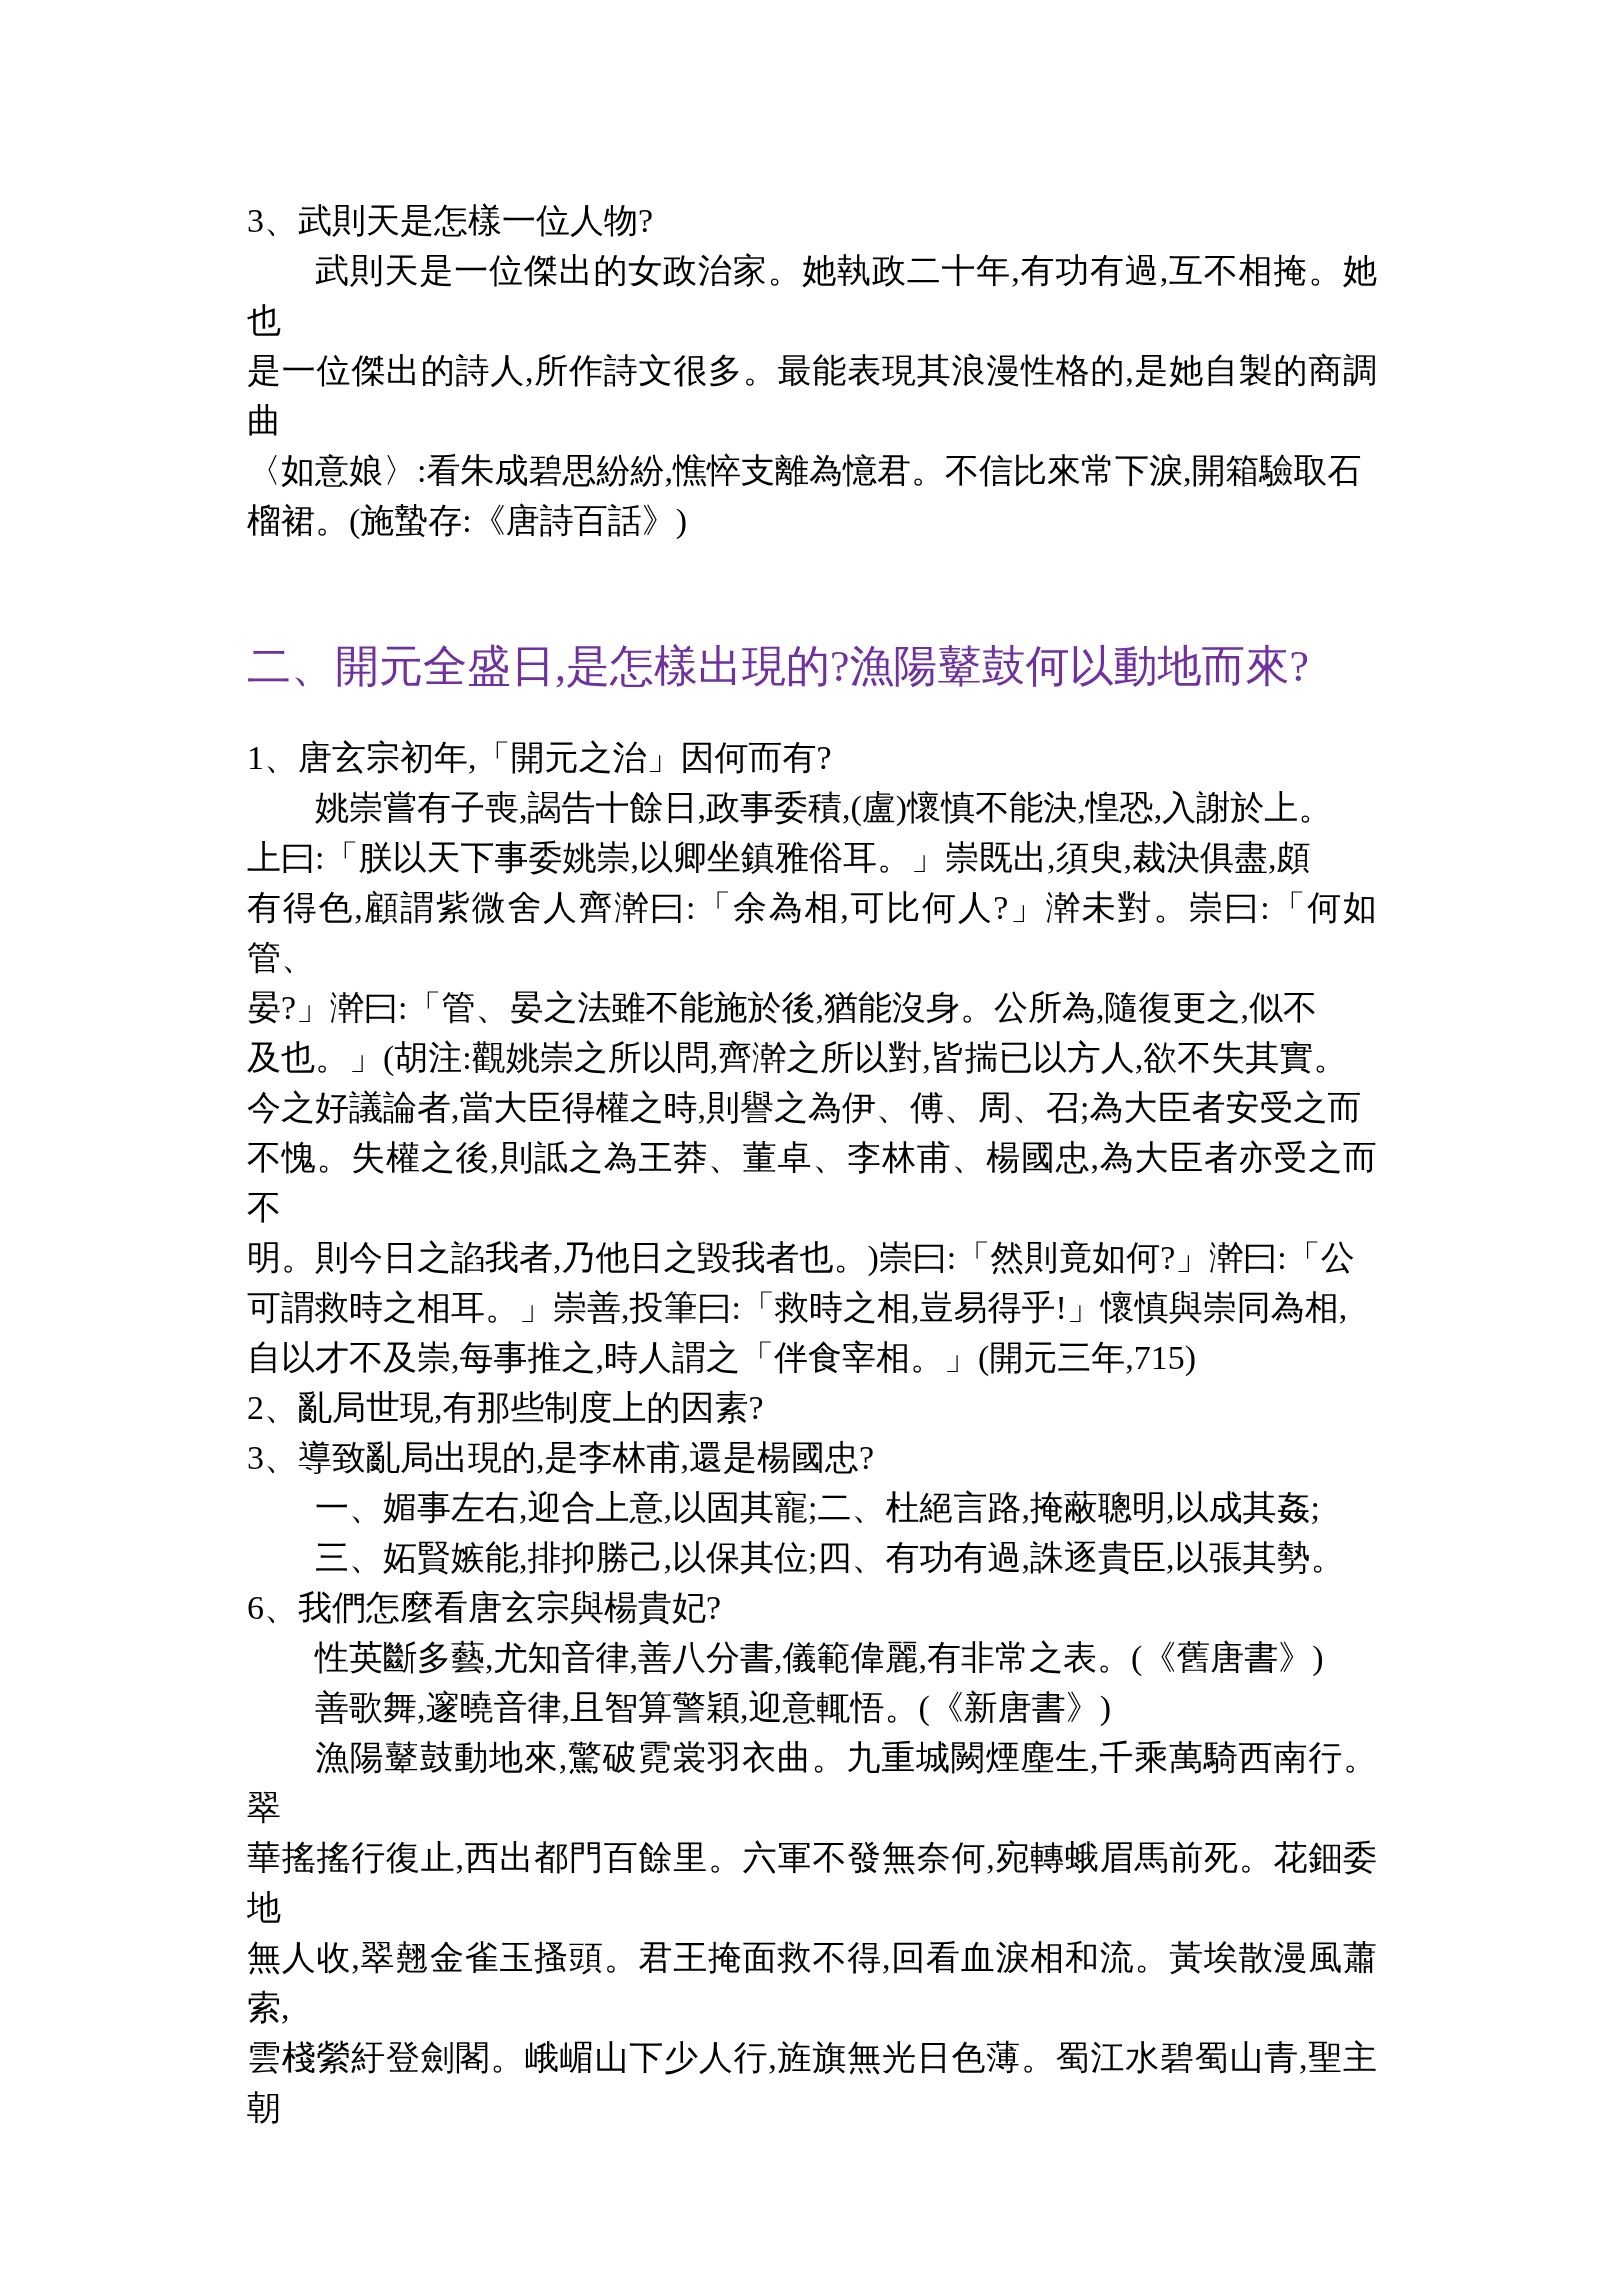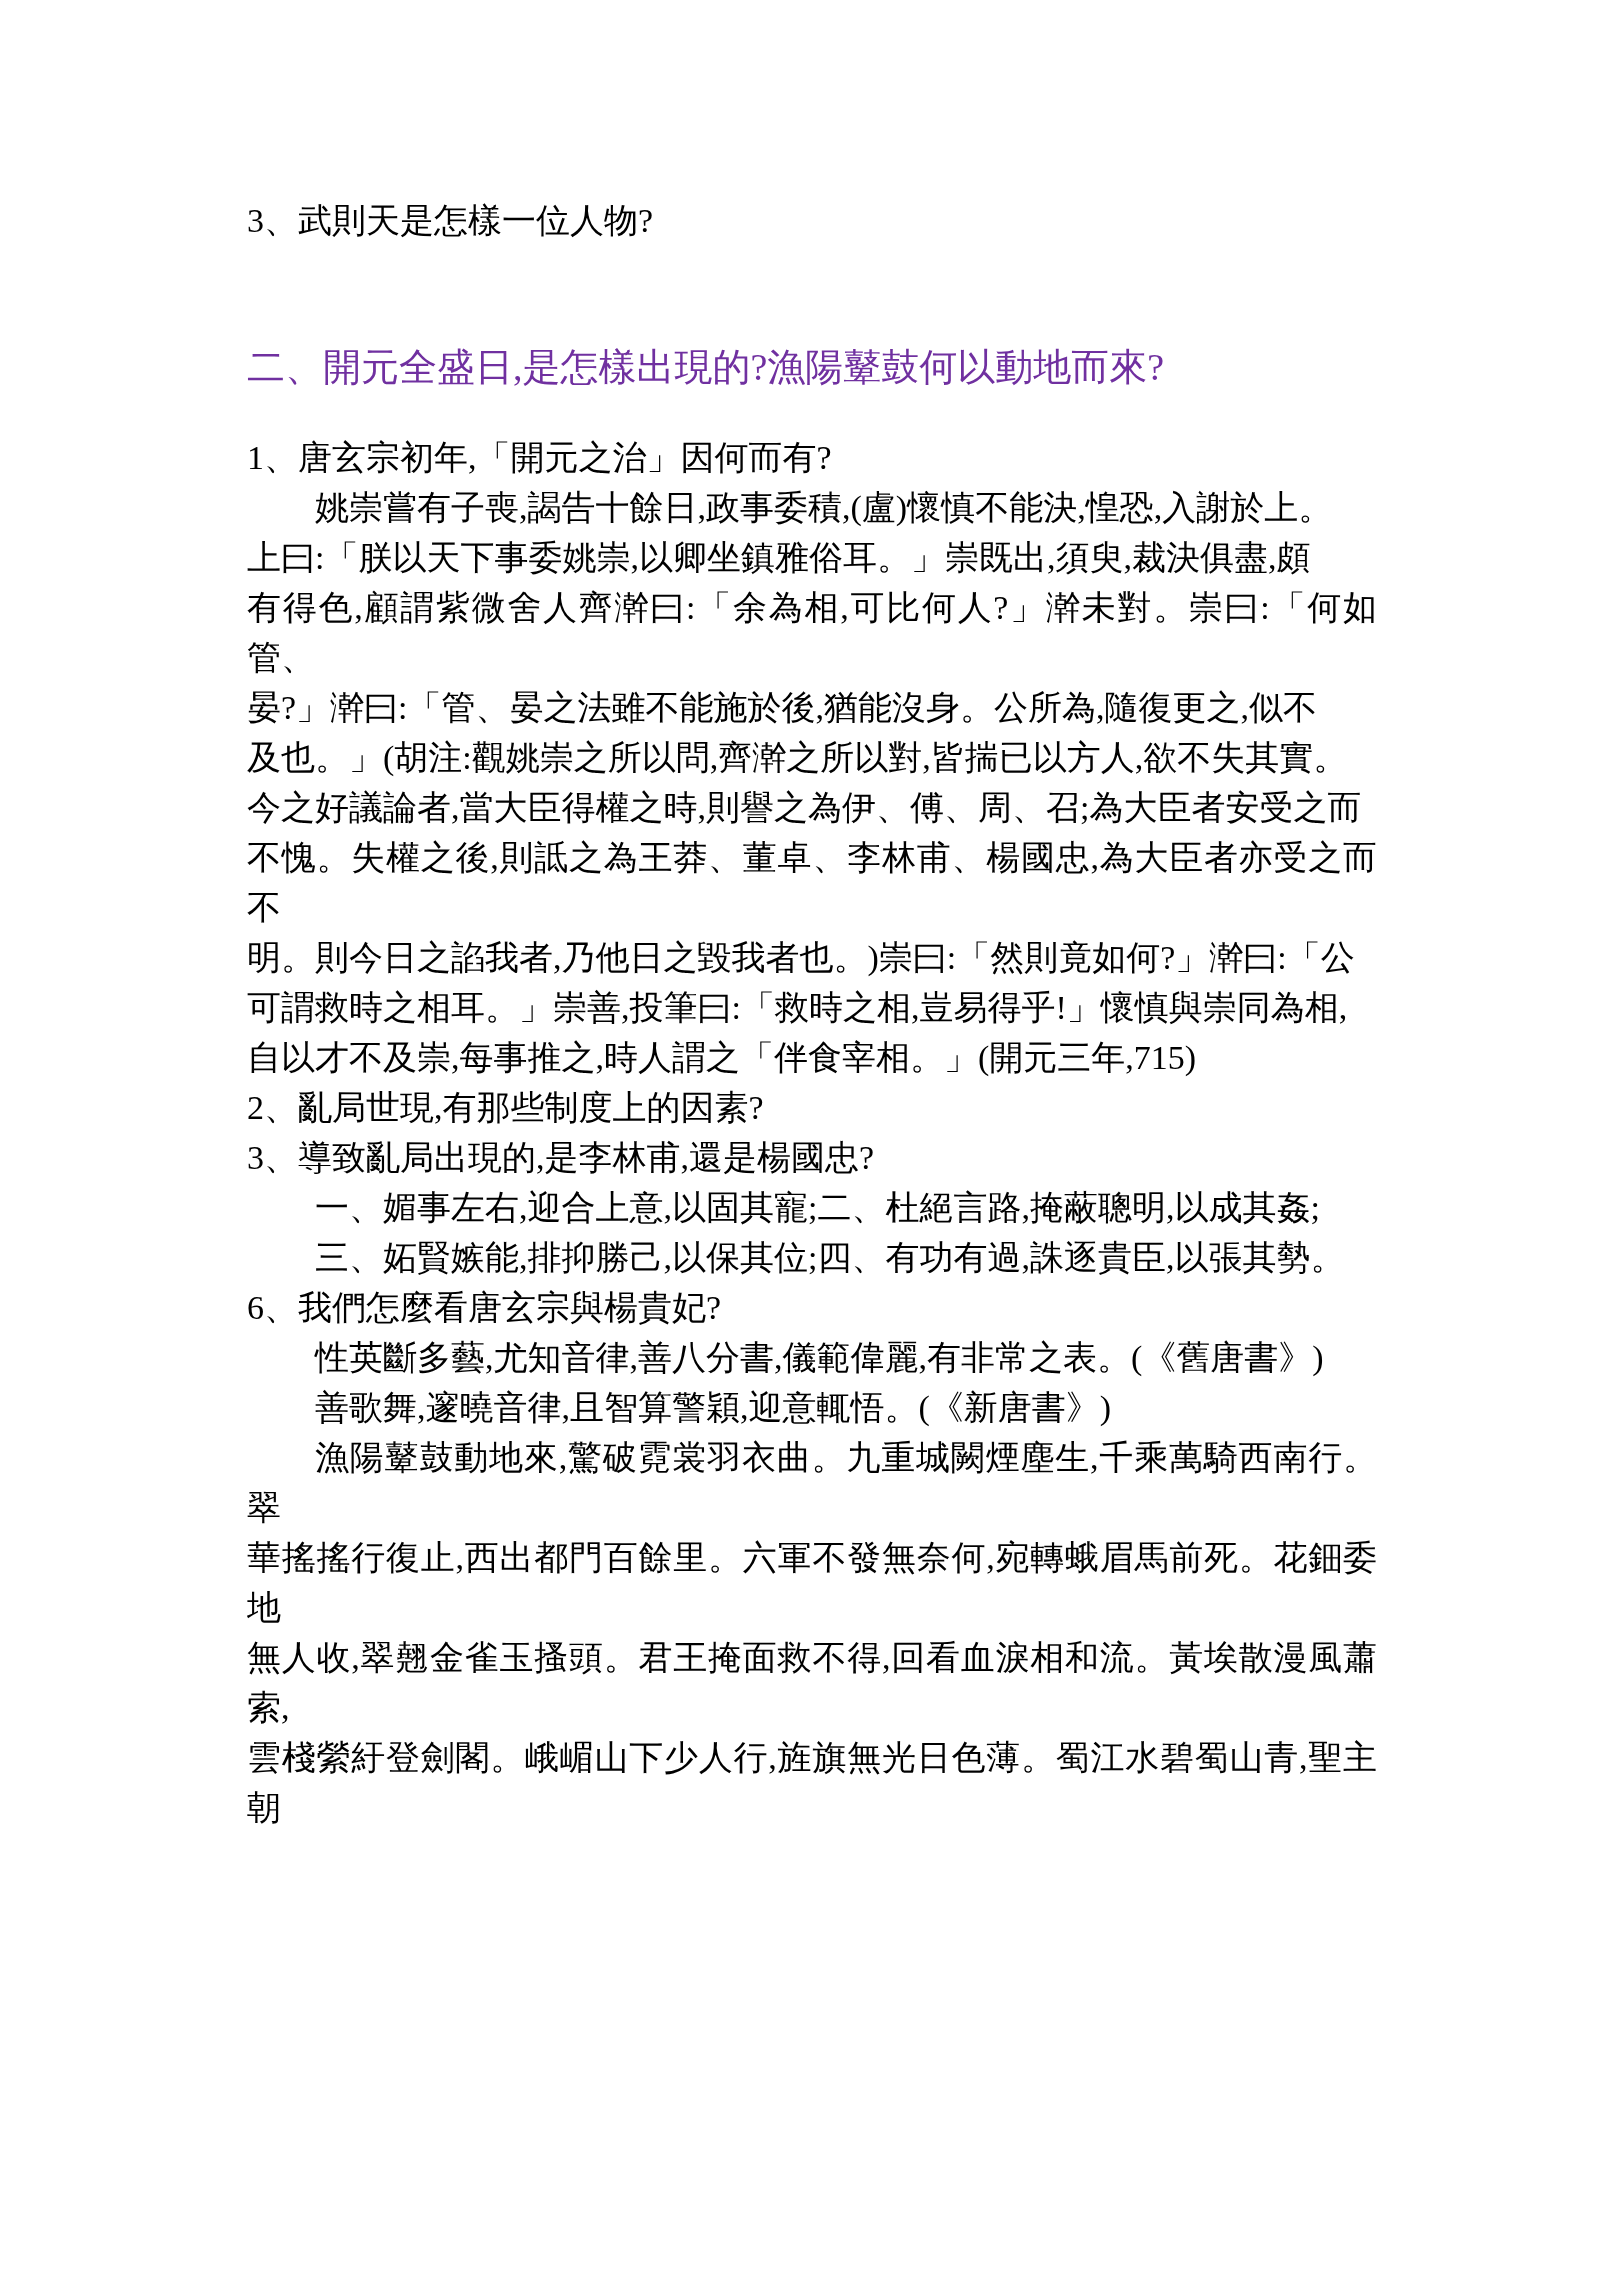--- a/index.html
+++ b/index.html
@@ -38,33 +38,37 @@
     text-align: justify;
     text-align-last: left;
   }
   .indent-line {
     margin: 0;
     padding-left: 2em;
     white-space: pre-line;
   }
   .section-heading {
     margin: 92px 0 37px 0;
-    font-size: 38px;
+    font-size: 44px;
     font-weight: 400;
     line-height: 58px;
     color: #7030a0;
     white-space: pre-line;
   }
 </style>
 </head>
 <body>
 
 <div class="page">
   <div class="content" id="content">
       <p class="question">3、武則天是怎樣一位人物?</p>
+      <p class="para">武則天是一位傑出的女政治家。她執政二十年,有功有過,互不相掩。她也
+是一位傑出的詩人,所作詩文很多。最能表現其浪漫性格的,是她自製的商調曲
+〈如意娘〉:看朱成碧思紛紛,憔悴支離為憶君。不信比來常下淚,開箱驗取石
+榴裙。(施蟄存:《唐詩百話》)</p>
       <h2 class="section-heading">二、開元全盛日,是怎樣出現的?漁陽鼙鼓何以動地而來?</h2>
       <p class="question">1、唐玄宗初年,「開元之治」因何而有?</p>
       <p class="para">姚崇嘗有子喪,謁告十餘日,政事委積,(盧)懷慎不能決,惶恐,入謝於上。
 上曰:「朕以天下事委姚崇,以卿坐鎮雅俗耳。」崇既出,須臾,裁決俱盡,頗
 有得色,顧謂紫微舍人齊澣曰:「余為相,可比何人?」澣未對。崇曰:「何如管、
 晏?」澣曰:「管、晏之法雖不能施於後,猶能沒身。公所為,隨復更之,似不
 及也。」(胡注:觀姚崇之所以問,齊澣之所以對,皆揣已以方人,欲不失其實。
 今之好議論者,當大臣得權之時,則譽之為伊、傅、周、召;為大臣者安受之而
 不愧。失權之後,則詆之為王莽、董卓、李林甫、楊國忠,為大臣者亦受之而不
 明。則今日之諂我者,乃他日之毀我者也。)崇曰:「然則竟如何?」澣曰:「公

